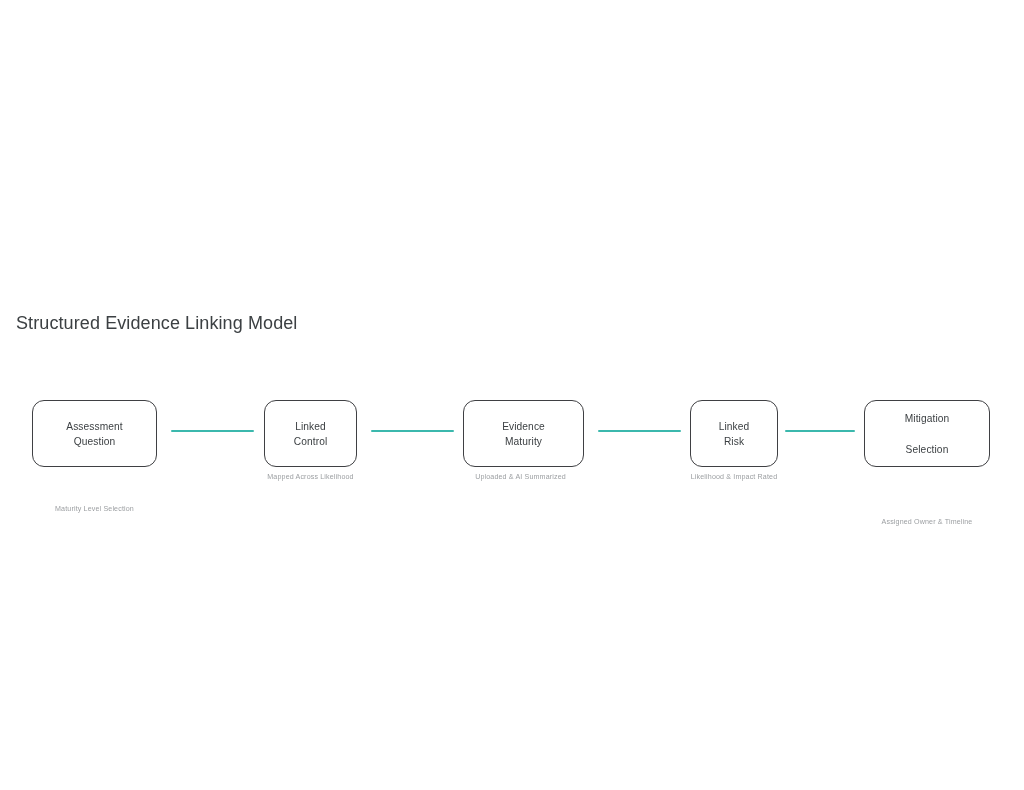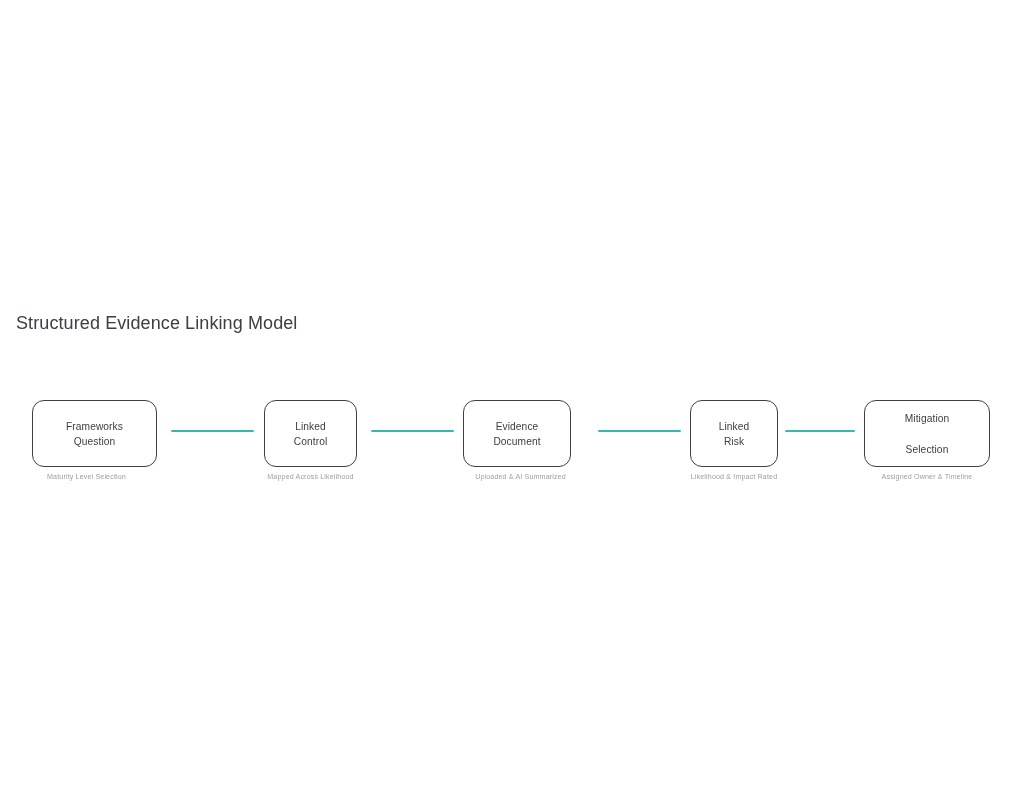--- a/index.html
+++ b/index.html
@@ -72,61 +72,61 @@
     position: absolute;
     top: 430px;
     height: 1.6px;
     background: #3bb8ad;
     border-radius: 1px;
   }
 
   
   .node-0 { left: 32px;  width: 125px; }
   .node-1 { left: 264px; width: 93px;  }
-  .node-2 { left: 463px; width: 108px; }
+  .node-2 { left: 463px; width: 121px; }
   .node-3 { left: 690px; width: 88px;  }
   .node-4 { left: 864px; width: 126px; gap: 16px; }
 
-  .cap-0 { left: 24px;  width: 125px; }
+  .cap-0 { left: 32px;  width: 125px; margin-top: 32px; }
   .cap-1 { left: 264px; width: 93px;  }
   .cap-2 { left: 460px; width: 121px; }
   .cap-3 { left: 690px; width: 88px;  }
-  .cap-4 { left: 864px; width: 126px; }
+  .cap-4 { left: 864px; width: 126px; margin-top: 45px; }
 
   .conn-0 { left: 171px; width: 83px;  }
   .conn-1 { left: 371px; width: 83px;  }
   .conn-2 { left: 598px; width: 83px;  }
   .conn-3 { left: 785px; width: 70px;  }
 </style>
 </head>
 <body>
 
 <div id="diagram-canvas">
 
   <div id="diagram-title">Structured Evidence Linking Model</div>
 
   <div class="flow-node node-0">
-    <div class="node-line">Frameworks</div>
+    <div class="node-line">Assessment</div>
     <div class="node-line">Question</div>
   </div>
   <div class="node-caption cap-0">Maturity Level Selection</div>
 
   <div class="flow-connector conn-0"></div>
 
   <div class="flow-node node-1">
     <div class="node-line">Linked</div>
     <div class="node-line">Control</div>
   </div>
   <div class="node-caption cap-1">Mapped Across Likelihood</div>
 
   <div class="flow-connector conn-1"></div>
 
   <div class="flow-node node-2">
     <div class="node-line">Evidence</div>
-    <div class="node-line">Document</div>
+    <div class="node-line">Maturity</div>
   </div>
   <div class="node-caption cap-2">Uploaded &amp; AI Summarized</div>
 
   <div class="flow-connector conn-2"></div>
 
   <div class="flow-node node-3">
     <div class="node-line">Linked</div>
     <div class="node-line">Risk</div>
   </div>
   <div class="node-caption cap-3">Likelihood &amp; Impact Rated</div>

